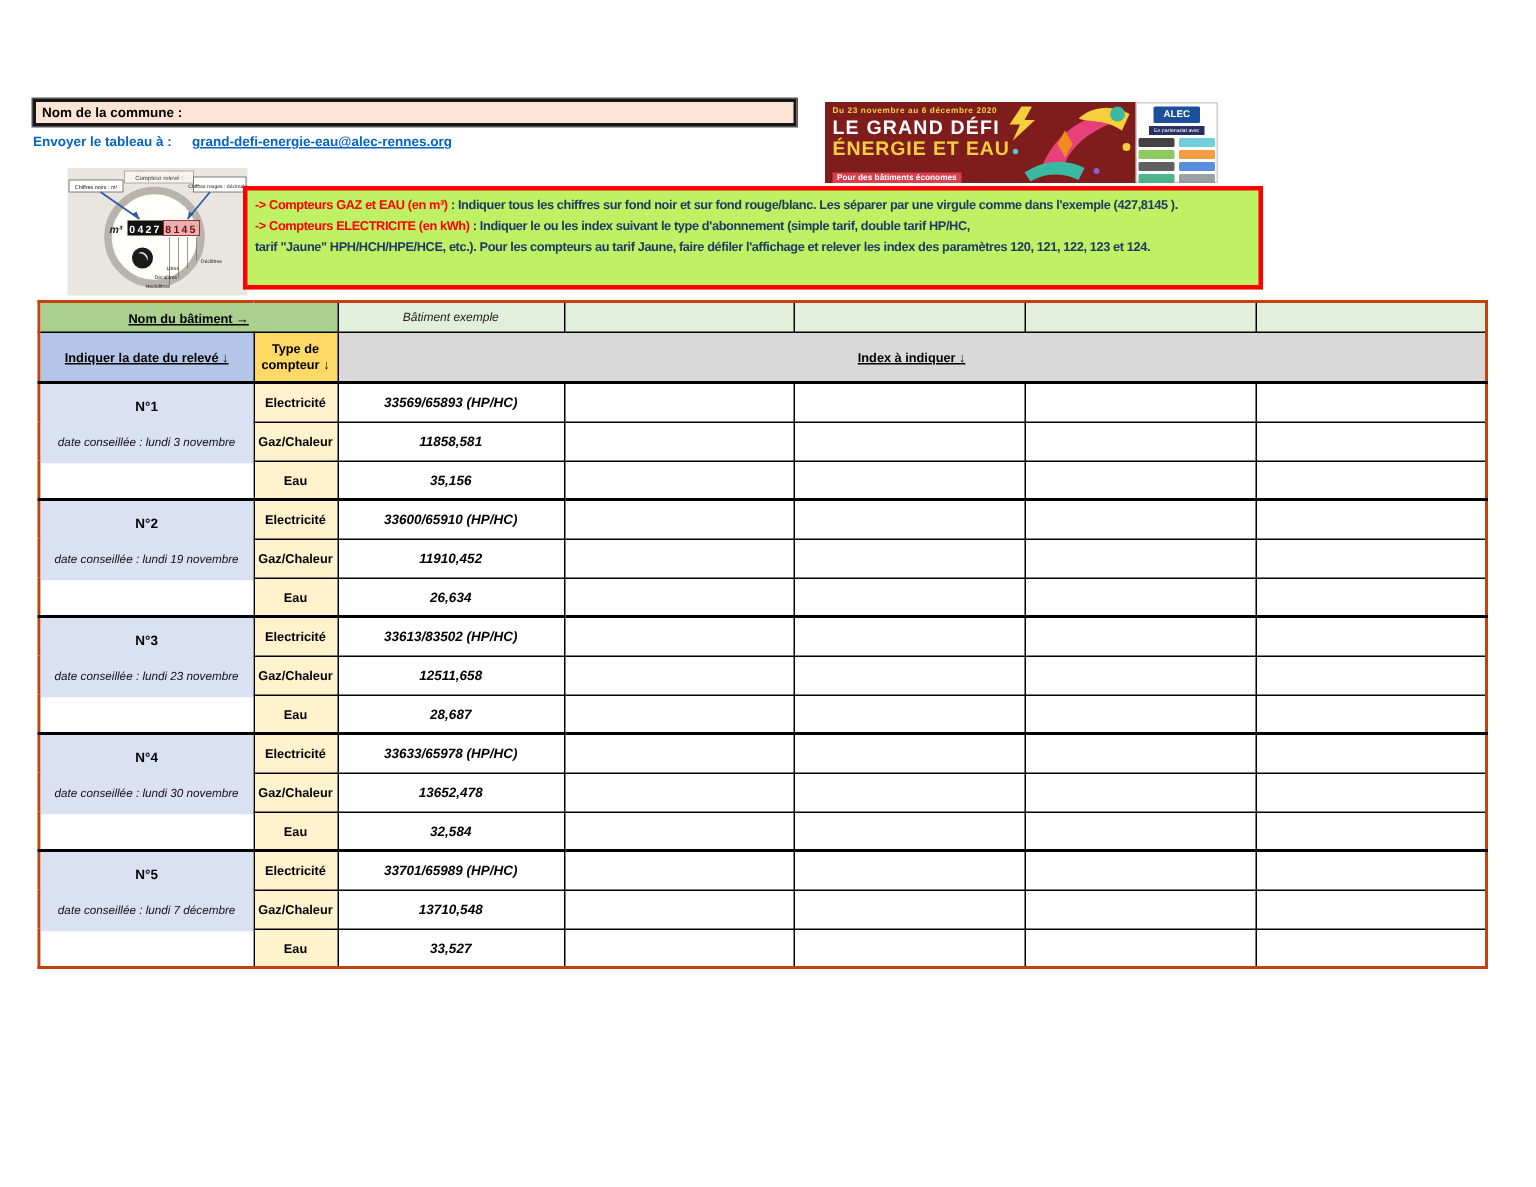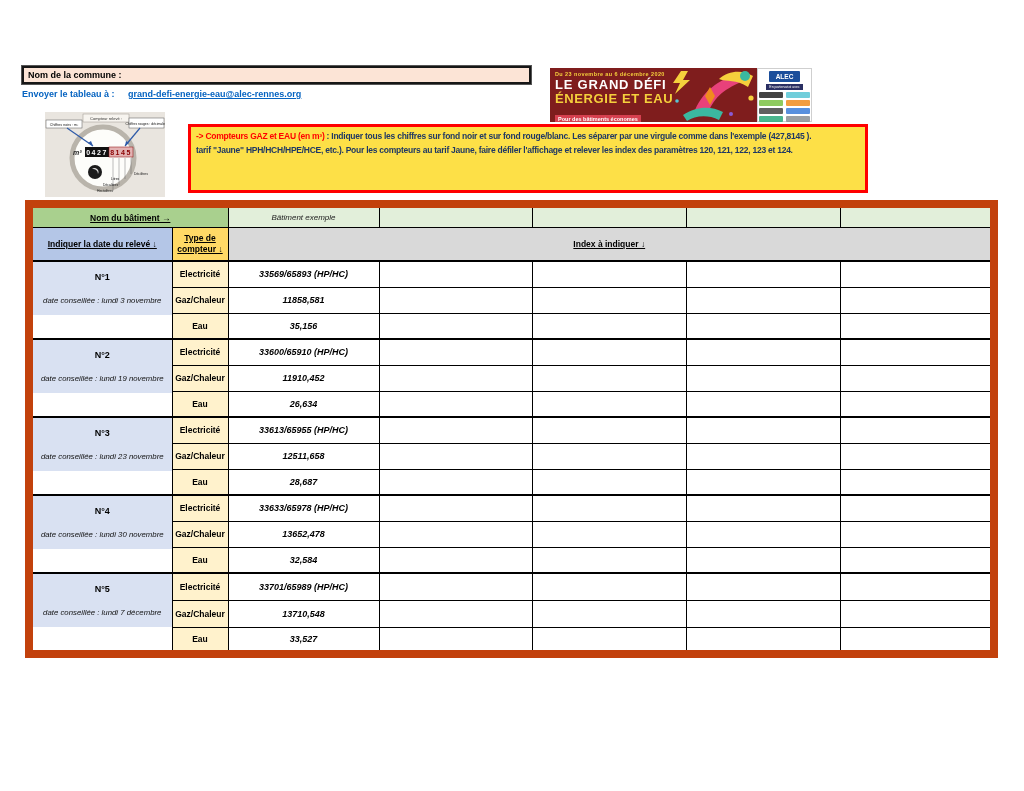--- a/index.html
+++ b/index.html
@@ -11,51 +11,51 @@
              border:2px solid #161616; outline:1px solid #555; font-weight:bold; font-size:9px;
              line-height:14px; padding-left:4px; }
   
   .send { left:22px; top:89px; font-size:9px; font-weight:bold; color:#0563c1; }
   .send a { color:#0563c1; text-decoration:underline;padding-left:11px; }
 
   
   .meterbox { left:45px; top:112px; width:120px; height:85px; background:#e9e5df; }
 
   
-  .redbox { left:188px; top:124px; width:664px; height:60px; border:3px solid #ff0000;
+  .redbox { left:162px; top:124px; width:664px; height:60px; border:3px solid #ff0000;
             padding:3px 5px 0 5px; font-size:8.5px; font-weight:bold; color:#1f3864;
-            letter-spacing:-0.25px; line-height:13.8px; white-space:nowrap; background:#fde047; }
+            letter-spacing:-0.25px; line-height:13.8px; white-space:nowrap; background:#bef264; }
   .redbox .rh { color:#ff0000; }
 
   
   .banner { left:550px; top:68px; width:262px; height:54px; display:flex; }
   .banner-main { width:224px; background:#7f1d1d; position:relative; overflow:hidden; }
   .b-dates { color:#f5d03c; font-size:5.5px; font-weight:bold; margin:3px 0 0 5px; letter-spacing:0.4px; position:relative; z-index:2; }
   .b-t1 { color:#ffffff; font-size:13px; font-weight:bold; margin:0 0 0 5px; letter-spacing:0.8px; position:relative; z-index:2; }
   .b-t2 { color:#f5d03c; font-size:13px; font-weight:bold; margin:-1px 0 0 5px; letter-spacing:0.6px; position:relative; z-index:2; }
   .b-tagwrap { position:relative; z-index:2; margin:1px 0 0 5px; }
   .b-tag1 { display:inline-block; background:#d6404f; color:#fff; font-size:5.5px; font-weight:bold; padding:1px 3px; }
   .b-art { position:absolute; right:0; top:0; z-index:1; }
   .banner-logos { flex:1; background:#ffffff; border:1px solid #cfcfcf; display:flex; flex-direction:column; align-items:center; padding:2px 1px; }
   .alec { background:#1b4e9b; color:#fff; font-size:6.5px; font-weight:bold; padding:2px 7px; border-radius:1px; }
   .partners-label { margin-top:2px; background:#2a2f63; color:#fff; font-size:3.5px; padding:1px 3px; white-space:nowrap; }
   .logo-grid { margin-top:2px; display:grid; grid-template-columns:24px 24px; gap:2px 3px; }
   .logo-grid div { height:6px; border-radius:1px; opacity:0.85; }
 
   
   .twrap { left:25px; top:200px; }
-  table.t { border-collapse:collapse; table-layout:fixed; font-size:8.5px; border:8px solid #c2410c; }
+  table.t { border-collapse:collapse; table-layout:fixed; font-size:8.5px; border:2px solid #c2410c; }
   table.t td { border:1px solid #000; padding:0; text-align:center; vertical-align:middle; overflow:hidden; }
   tr.h1 td { height:19px; }
   tr.h2 td { height:32px; border-bottom:2px solid #000; }
   .hgreen { background:#a9d08e; font-weight:bold; text-decoration:underline; }
   .hgl { background:#e2efda; }
   .hexample { background:#e2efda; font-style:italic; font-size:8px; color:#222; }
   .hblue { background:#b4c6e7; font-weight:bold; text-decoration:underline; }
-  .hyellow { background:#ffd966; font-weight:bold; text-decoration:underline; line-height:1.3; }
+  .hyellow { background:#ffd966; font-weight:bold; line-height:1.3; }
   .hgray { background:#d9d9d9; font-weight:bold; text-decoration:underline; }
   tbody tr { height:26px; }
   tbody tr.gtop td { border-top:2px solid #000; }
   td.tl { border-left:2px solid #000; }
   td.cdate { padding:0; vertical-align:top; }
   .dwrap { display:flex; flex-direction:column; height:76px; }
   .dblue { background:#d9e1f2; flex:2; display:flex; flex-direction:column; justify-content:space-around; align-items:center; padding:3px 0; }
   .dwhite { flex:1; background:#fff; }
   .gname { font-weight:bold; font-size:9px; }
   .gdate { font-style:italic; font-size:7.8px; color:#111; }
@@ -120,20 +120,21 @@
       <text x="89" y="63" font-size="3.4" fill="#111">Décilitres</text>
       <text x="66" y="68" font-size="3.4" fill="#111">Litres</text>
       <text x="58" y="74" font-size="3.4" fill="#111">Décalitres</text>
       <text x="52" y="80" font-size="3.4" fill="#111">Hectolitres</text>
     </g>
   </svg>
 </div>
 
 <div class="abs redbox">
   <div><span class="rh">-&gt; Compteurs GAZ et EAU (en m³)</span><span> : Indiquer tous les chiffres sur fond noir et sur fond rouge/blanc. Les séparer par une virgule comme dans l'exemple (427,8145 ).</span></div>
+  <div><span class="rh">-&gt; Compteurs ELECTRICITE (en kWh)</span><span> : Indiquer le ou les index suivant le type d'abonnement (simple tarif, double tarif HP/HC,</span></div>
   <div>tarif "Jaune" HPH/HCH/HPE/HCE, etc.). Pour les compteurs au tarif Jaune, faire défiler l'affichage et relever les index des paramètres 120, 121, 122, 123 et 124.</div>
 </div>
 
 <div class="abs banner">
   <div class="banner-main">
     <svg class="b-art" width="96" height="54" viewBox="0 0 96 54">
       <polygon points="20,3 27,3 22,12 29,12 14,26 19,15 12,15" fill="#f5d03c"></polygon>
       <path d="M34 42 C44 20 58 14 72 7 L80 14 C62 22 52 30 46 48 Z" fill="#e8417a"></path>
       <path d="M58 11 C68 2 82 2 92 8 L87 19 C75 11 66 14 58 11 Z" fill="#f5d03c"></path>
       <circle cx="84" cy="8" r="5" fill="#3bb8a0"></circle>
@@ -271,21 +272,21 @@
         <td class="cdate" rowspan="3">
           <div class="dwrap">
               <div class="dblue">
             <div class="gname">N°3</div>
             <div class="gdate">date conseillée : lundi 23 novembre</div>
           </div>
               <div class="dwhite"></div>
             </div>
         </td>
         <td class="ctype">Electricité</td>
-        <td class="cval">33613/65955 (HP/HC)</td>
+        <td class="cval">33613/83502 (HP/HC)</td>
         <td class="cempty tl"></td>
         <td class="cempty"></td>
         <td class="cempty"></td>
         <td class="cempty"></td>
       </tr>
       <tr>
         <td class="ctype">Gaz/Chaleur</td>
         <td class="cval">12511,658</td>
         <td class="cempty tl"></td>
         <td class="cempty"></td>

